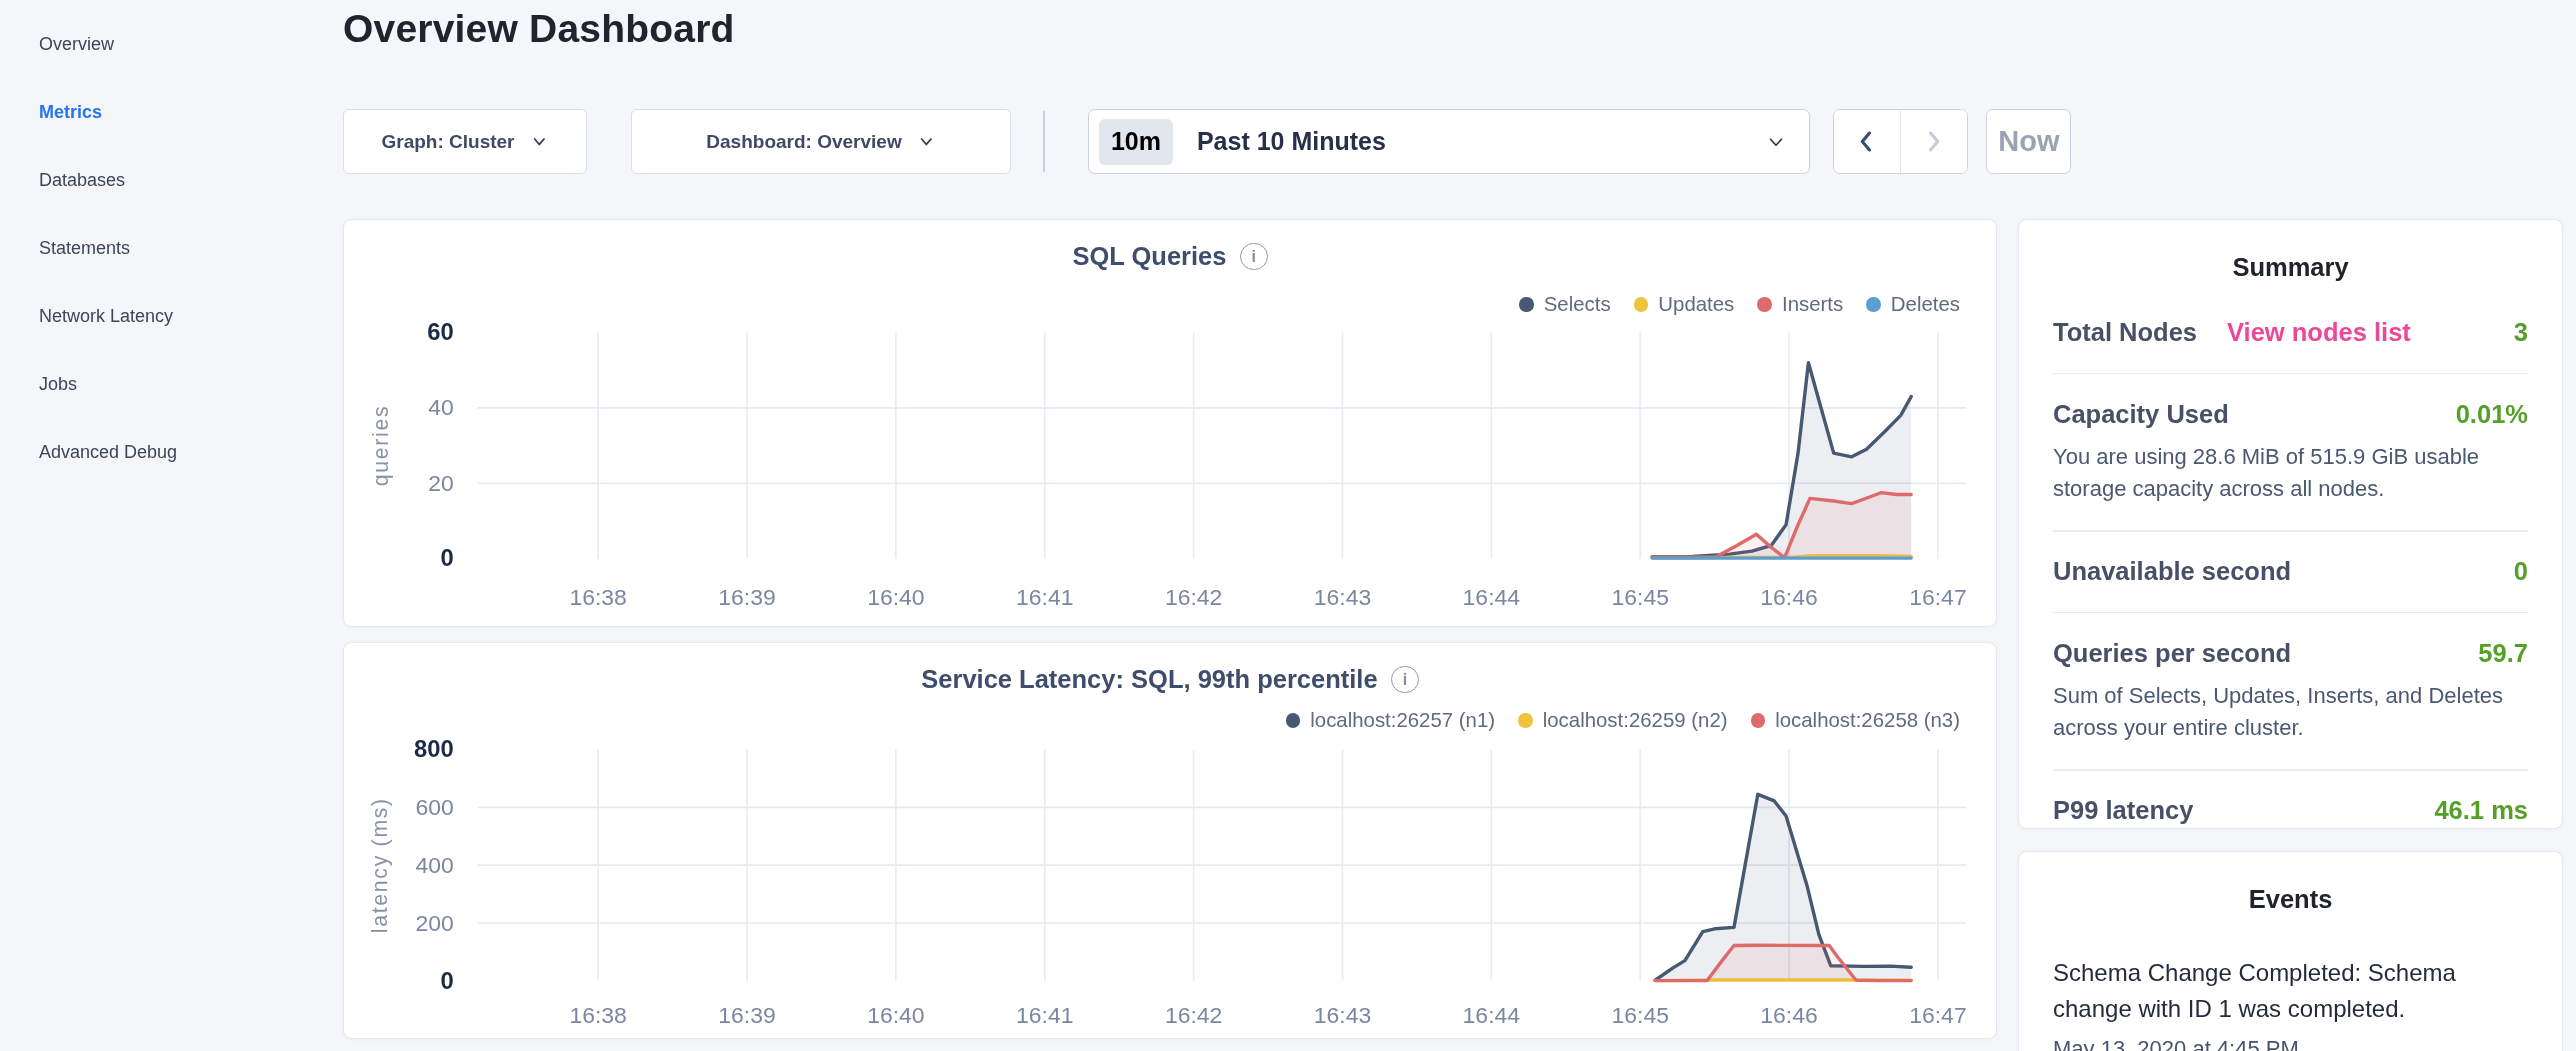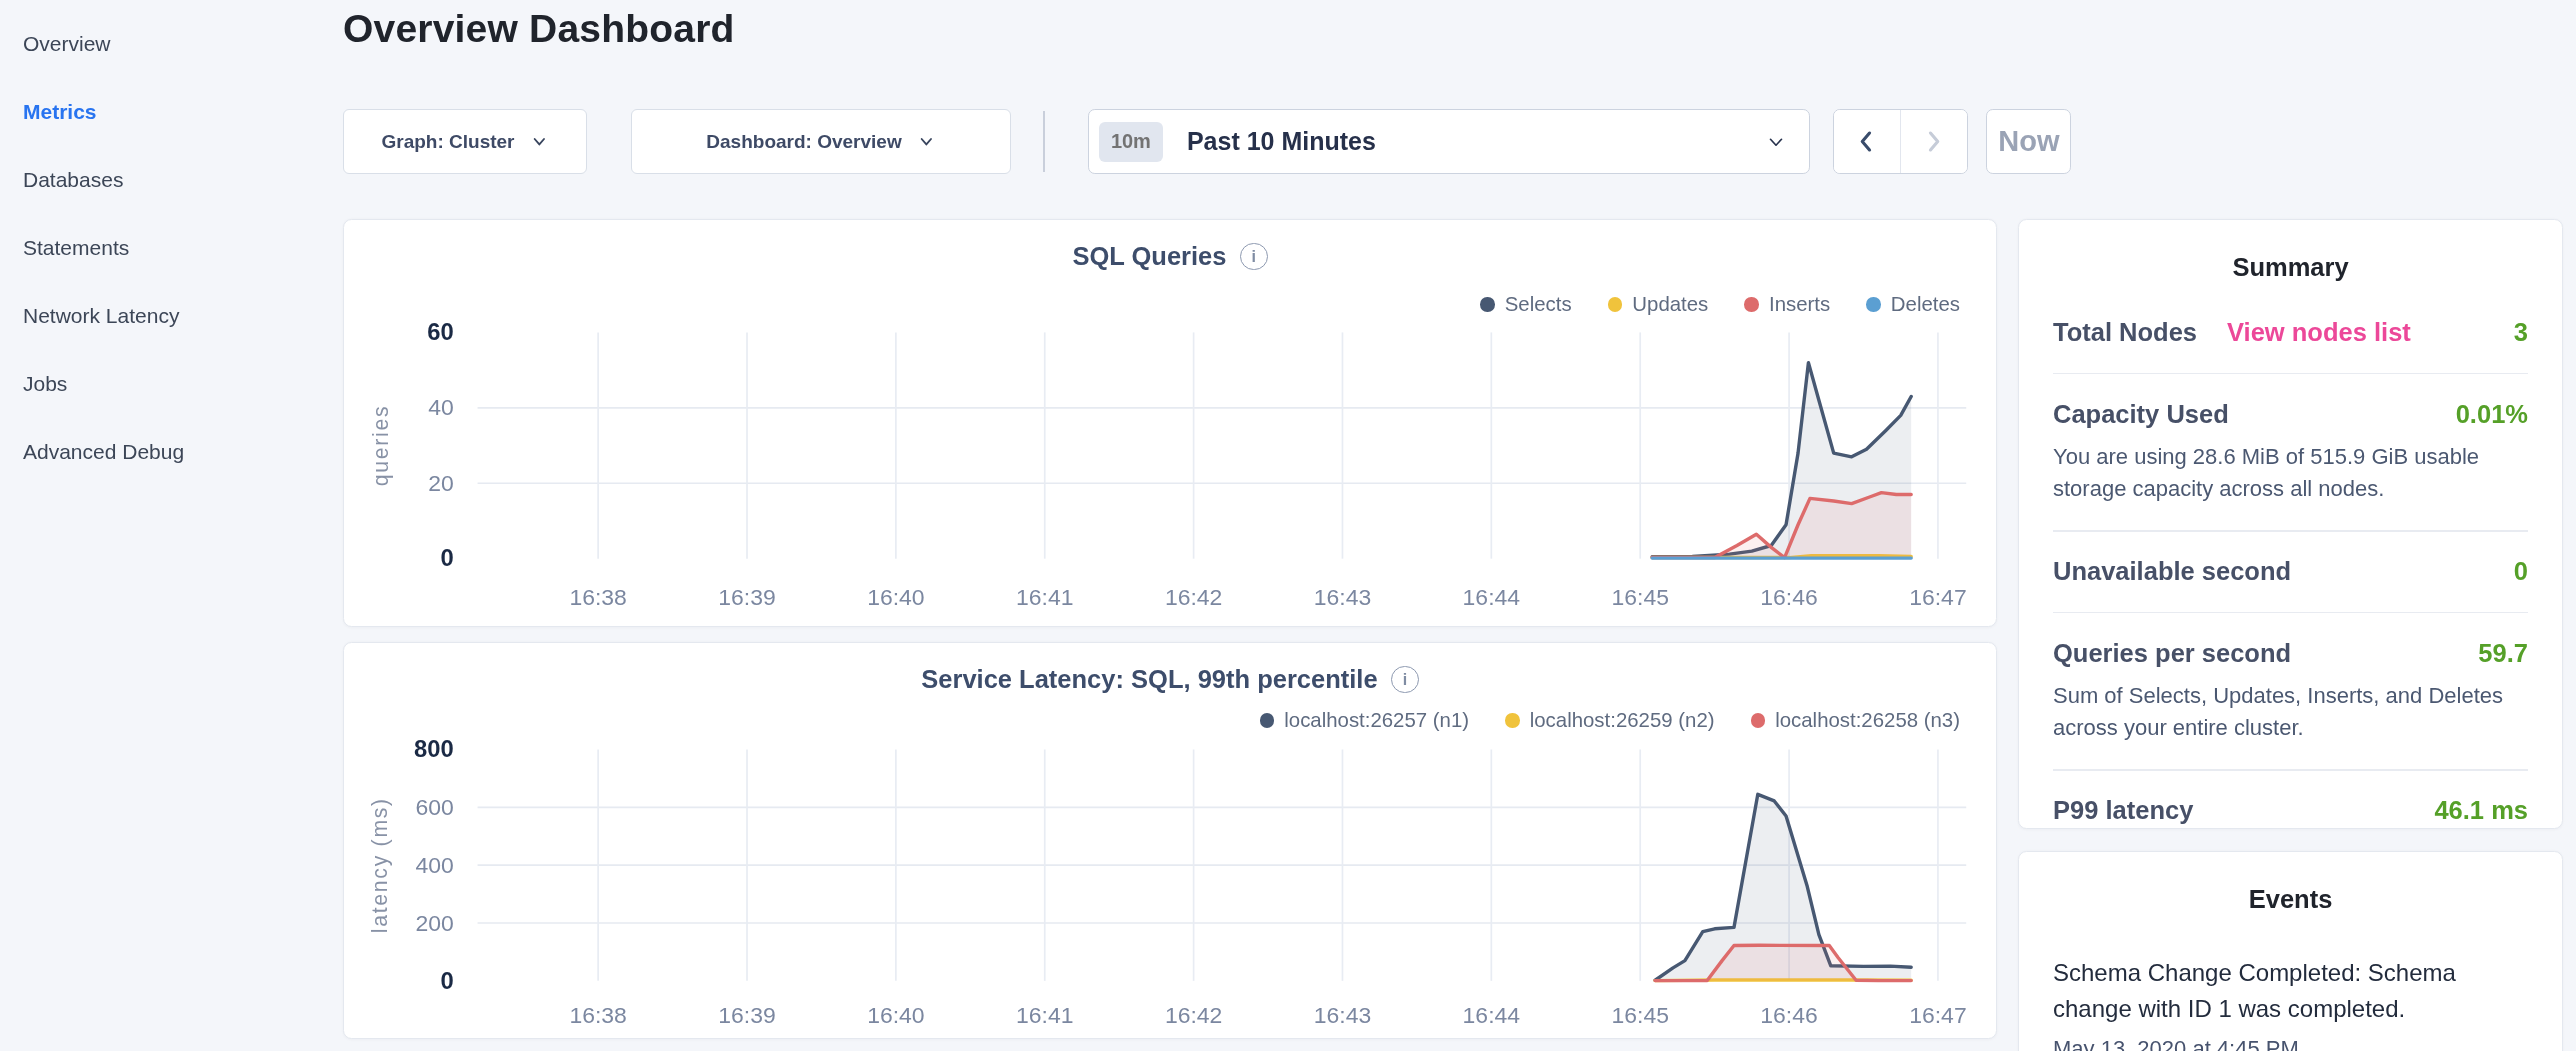--- a/index.html
+++ b/index.html
@@ -1,49 +1,49 @@
 <!DOCTYPE html>
 <html style="font-size:13.6px"><head>
 <meta charset="utf-8">
 <style>
   html,body{margin:0;padding:0;}
   body{font-family:"Liberation Sans", sans-serif; background:#f4f6fa; color:#3c4657;}
   .app{position:relative;width:2576px;height:1051px;overflow:hidden;background:#f4f6fa;}
 
   
   .sidebar{position:absolute;left:0;top:0;width:333px;padding-top:10.2px;}
-  .nav-item{display:block;height:68px;line-height:68px;padding-left:23px;font-size:21px;color:#3c4657;text-decoration:none;cursor:pointer;}
+  .nav-item{display:block;height:68px;line-height:68px;padding-left:39px;font-size:18px;color:#3c4657;text-decoration:none;cursor:pointer;}
   .nav-item.active{color:#2874f0;font-weight:700;}
 
   
   .main{position:absolute;left:343px;top:0;width:1652px;height:1051px;}
   .page-title{position:absolute;top:6.8px;left:0;margin:0;font-size:39px;font-weight:600;color:#20242c;letter-spacing:0.2px;}
 
   .controls{position:absolute;top:109px;left:0;height:65px;display:flex;align-items:stretch;}
   .dropdown{display:flex;align-items:center;justify-content:center;gap:15.3px;background:#fff;border:1.7px solid #d9dfe8;border-radius:6px;cursor:pointer;font-family:inherit;}
   .dropdown .dd-label{font-size:19px;font-weight:600;color:#3e4a66;}
   .dd-graph{width:244px;}
   .dd-dashboard{width:380px;margin-left:44px;}
   .vdivider{width:1.7px;background:#c9cfdb;margin:1.7px 0 1.7px 32px;}
   .time-picker{margin-left:43px;width:722px;background:#fff;border:1.7px solid #ccd3df;border-radius:6.8px;display:flex;align-items:center;padding:0 22px 0 10.2px;cursor:pointer;font-family:inherit;}
-  .time-badge{background:#e1e6ef;color:#737373;font-weight:700;font-size:20px;border-radius:6px;padding:8.5px 12px;}
+  .time-badge{background:#e1e6ef;color:#000000;font-weight:700;font-size:25px;border-radius:6px;padding:8.5px 12px;}
   .time-label{margin-left:24px;font-size:25px;font-weight:700;color:#26304a;flex:1;text-align:left;}
   .pager{margin-left:23px;width:133px;display:flex;background:#fff;border:1.7px solid #ccd3df;border-radius:6.8px;overflow:hidden;}
   .pager button{flex:1;border:none;background:#fff;display:flex;align-items:center;justify-content:center;cursor:pointer;padding:0;}
   .pager button:first-child{border-right:1.7px solid #e2e6ee;}
   .now-btn{margin-left:18.7px;width:85px;background:#fff;border:1.7px solid #ccd3df;border-radius:6.8px;font-size:29px;font-weight:600;color:#9aa3b5;cursor:default;font-family:inherit;}
 
   
   .card{position:absolute;background:#fff;border:0.9px solid #e4e8ef;border-radius:8.5px;box-shadow:0 0.9px 2.6px rgba(40,55,80,0.04);}
   .chart-card-1{left:0;top:219px;width:1652px;height:406px;}
   .chart-card-2{left:0;top:642px;width:1652px;height:395px;}
   .chart-head{position:absolute;left:0;right:0;display:flex;justify-content:center;align-items:center;gap:13.6px;}
   .chart-title{font-size:25.5px;font-weight:700;color:#3d4d6b;}
   .info-icon{width:25.5px;height:25.5px;border:1.7px solid #8d99b0;border-radius:50%;color:#7f8ca3;font-size:16px;display:flex;align-items:center;justify-content:center;font-weight:600;cursor:pointer;}
-  .chart-legend{position:absolute;right:36px;display:flex;align-items:center;gap:36px;}
+  .chart-legend{position:absolute;right:36px;display:flex;align-items:center;gap:23px;}
   .legend-item{display:flex;align-items:center;gap:10.2px;cursor:pointer;}
   .legend-dot{width:14.5px;height:14.5px;border-radius:50%;}
   .legend-label{font-size:20.4px;color:#5f6b80;}
   svg text{font-family:"Liberation Sans", sans-serif;}
   .tick-mid{fill:#7b87a0;font-size:27px;}
   .tick-end{fill:#1b2a45;font-size:28px;font-weight:700;}
   .xlab{fill:#7b87a0;font-size:27px;}
   .axis-name{fill:#8892a6;font-size:25px;letter-spacing:2px;}
 
   

